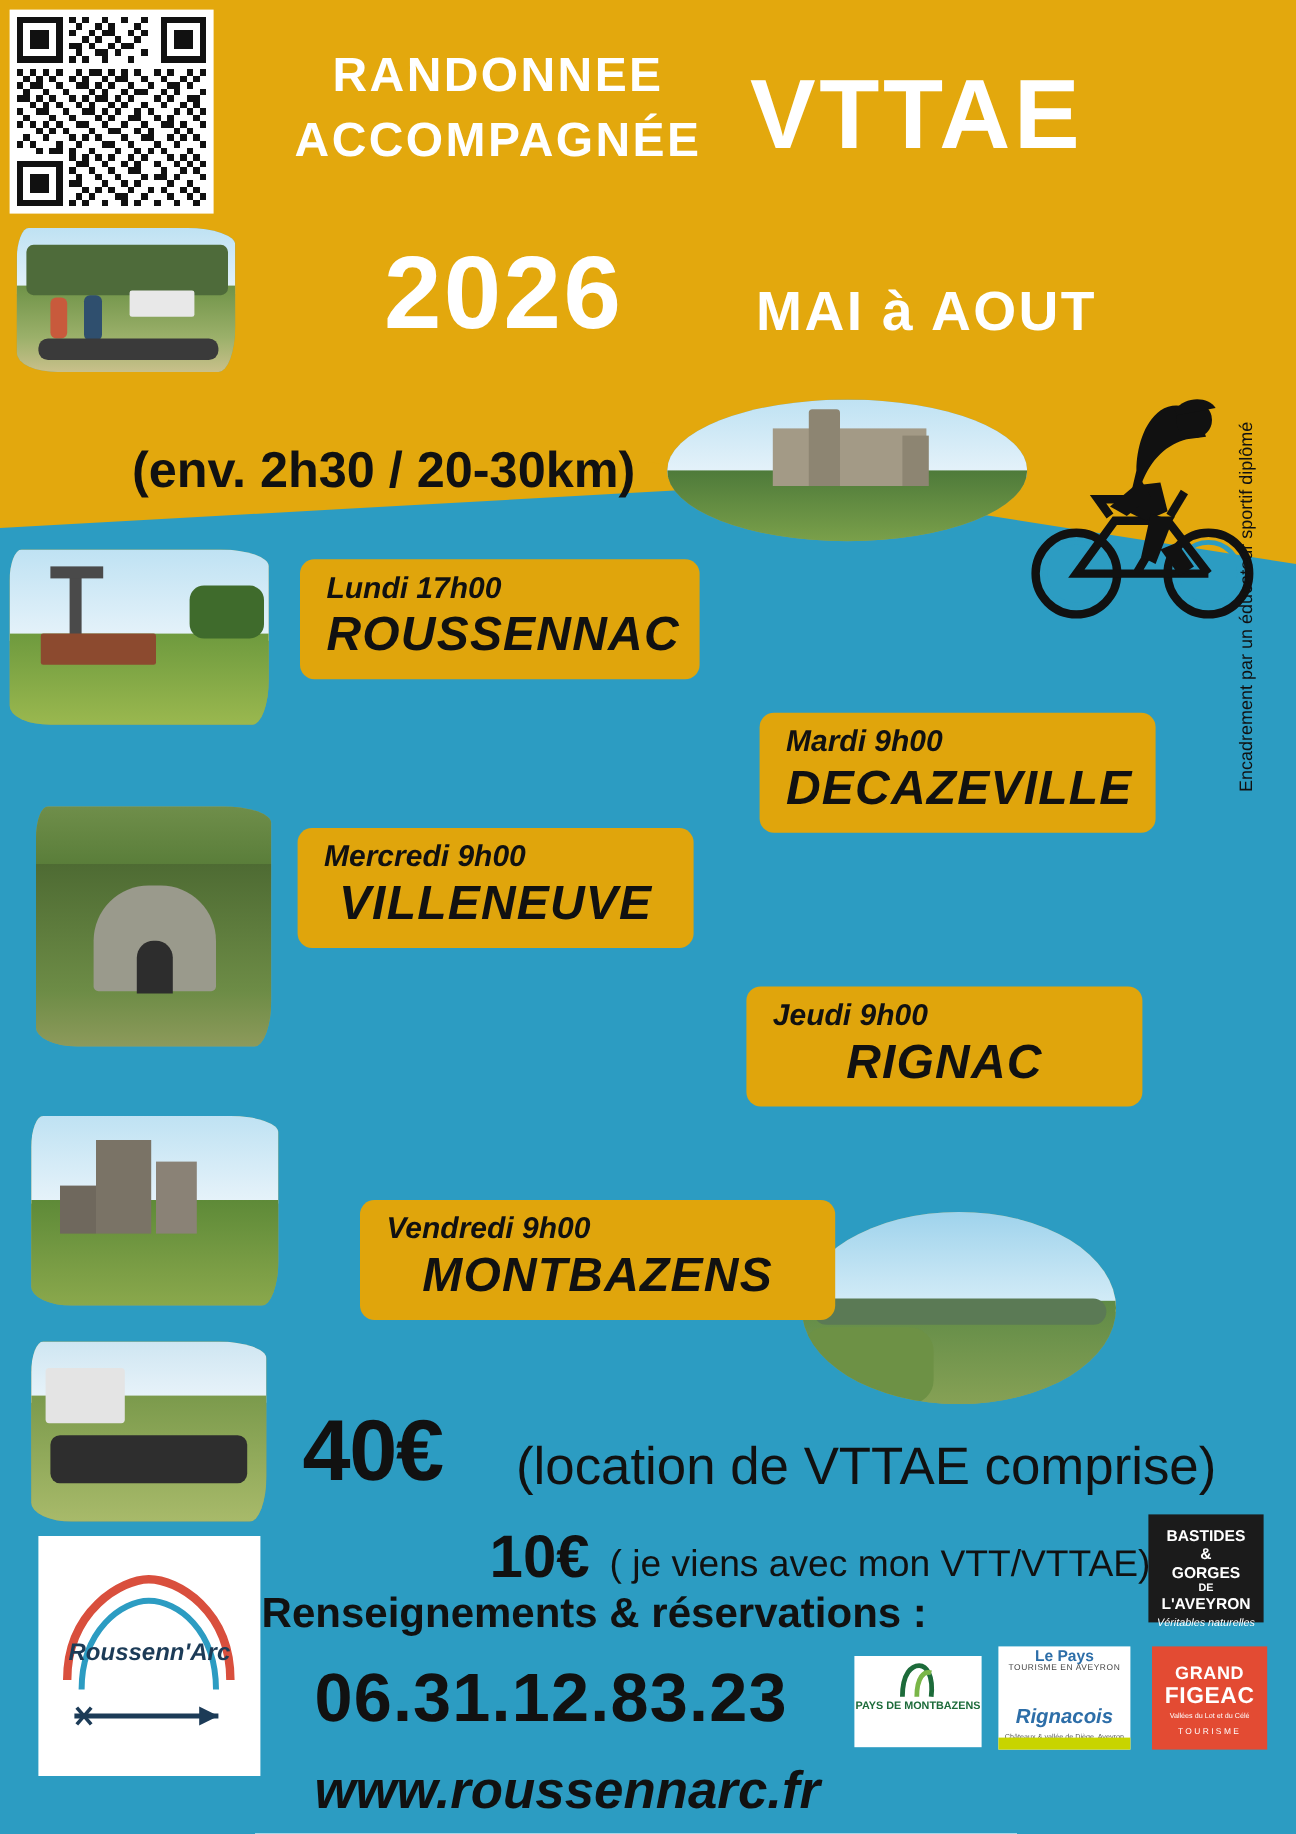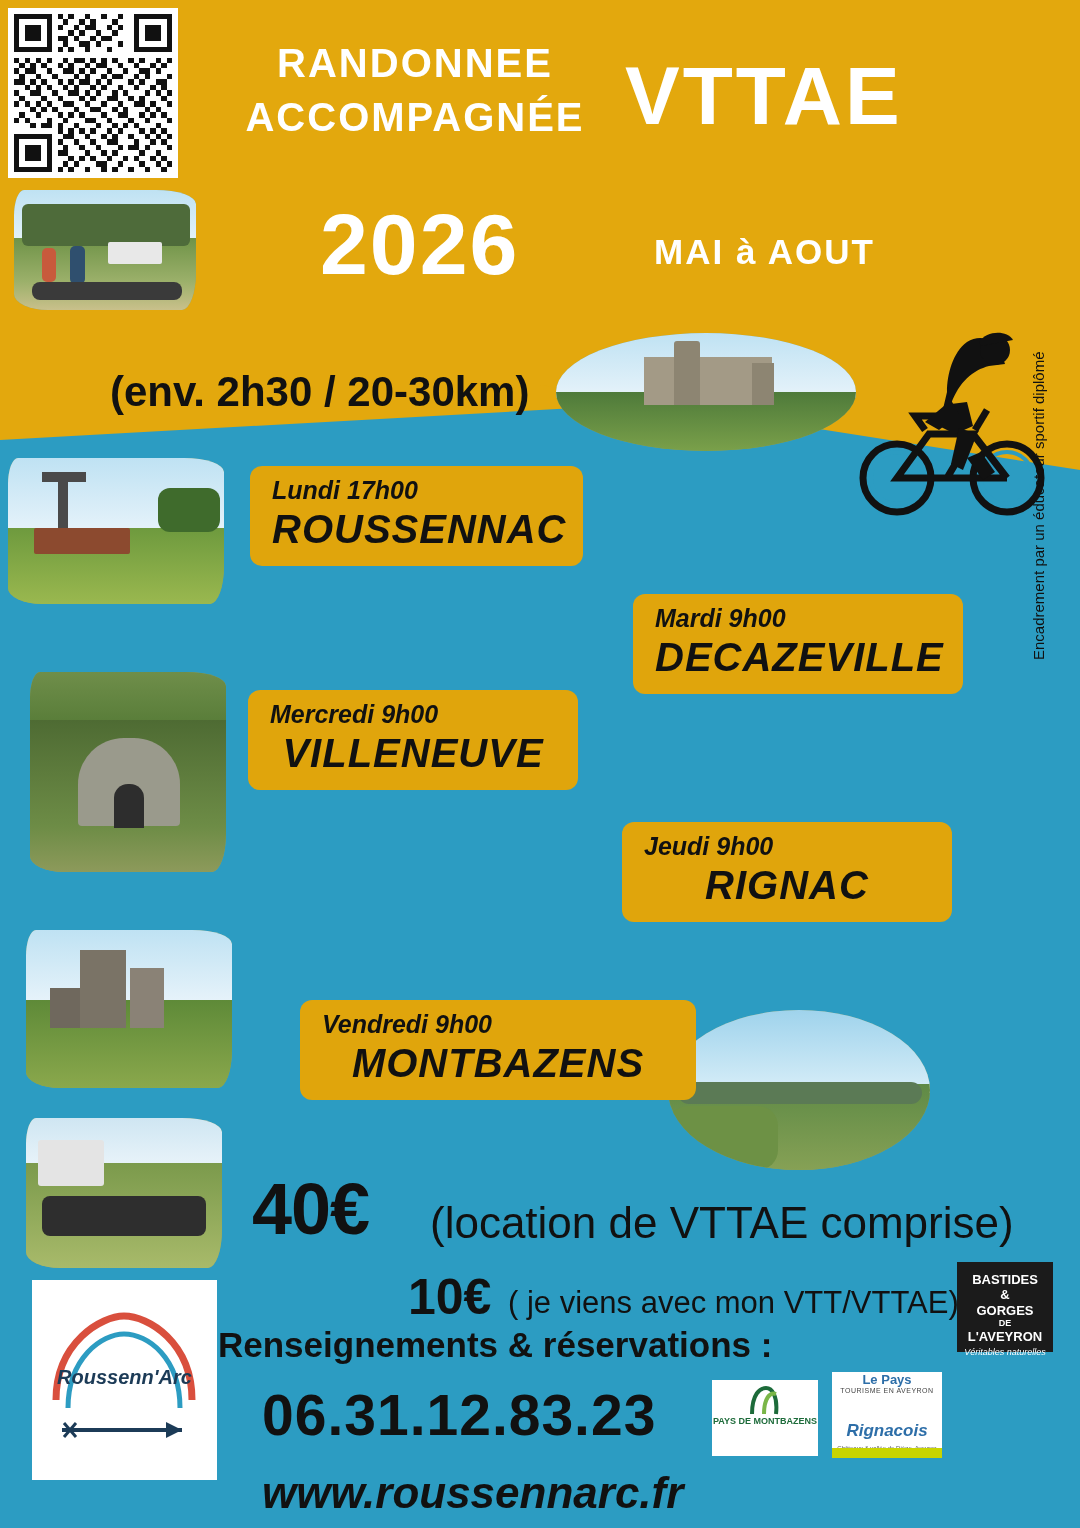--- a/index.html
+++ b/index.html
@@ -71,23 +71,22 @@
     color: #ffffff;
     font-weight: bold;
     font-size: 86px;
     letter-spacing: 2px;
   }
   .hl-months {
     position: absolute;
     left: 630px; top: 232px;
     color: #ffffff;
     font-weight: bold;
-    font-size: 35px;
+    font-size: 46px;
     letter-spacing: 2px;
-    margin-left: 24px;
   }
   .hl-sub {
     position: absolute;
     left: 110px; top: 368px;
     color: #111111;
     font-weight: bold;
     font-size: 42px;
   }
   
   .photo {
@@ -694,14 +693,20 @@
   </div>
 
   <div id="logo-rignacois">
     <div class="l1">Le Pays</div>
     <div class="l2">TOURISME EN AVEYRON</div>
     <div class="l3">Rignacois</div>
     <div class="l4">Châteaux &amp; vallée de Diège, Aveyron</div>
     <div class="bar"></div>
   </div>
 
+  <div id="logo-figeac">
+    <div class="g1">GRAND</div>
+    <div class="g2">FIGEAC</div>
+    <div class="g3">Vallées du Lot et du Célé</div>
+    <div class="g4">TOURISME</div>
+  </div>
 
 </div>
 
 </body></html>

